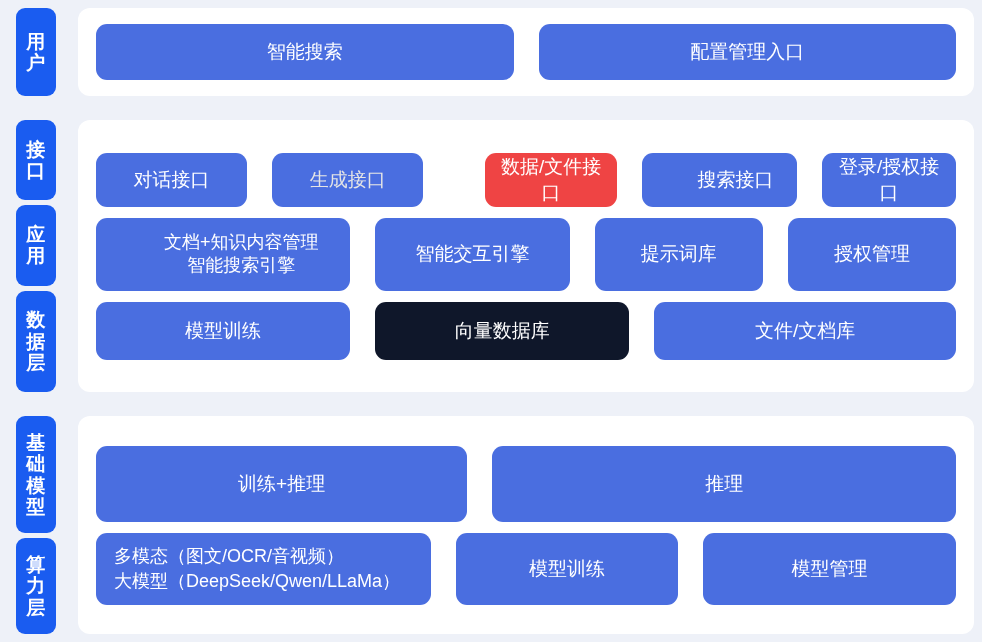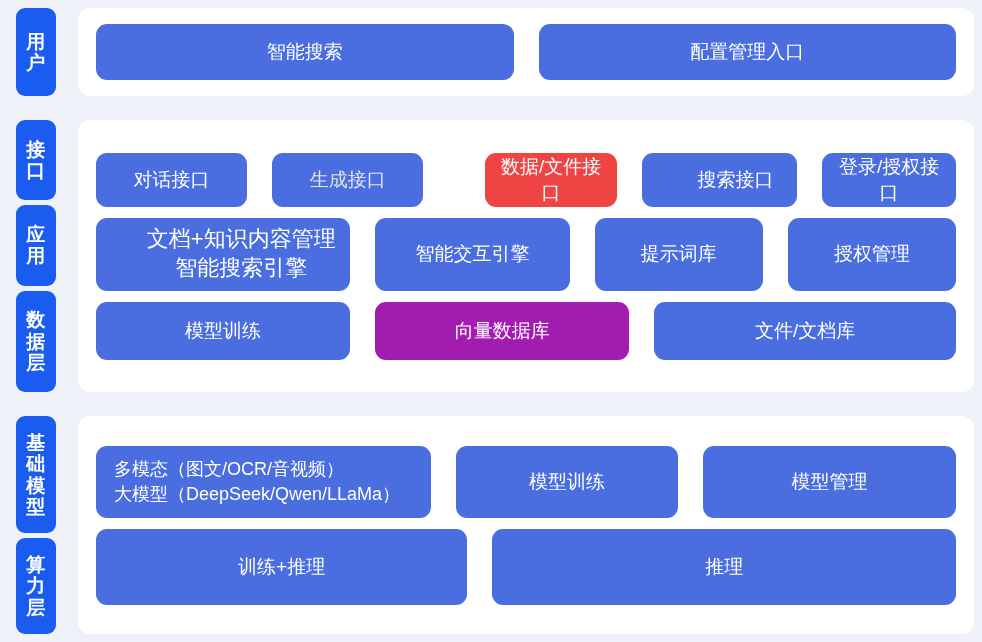--- a/index.html
+++ b/index.html
@@ -97,21 +97,21 @@
   }
 
   
   .row-user .box     { height: 56px; }
   .row-api .box      { height: 54px; }
   .row-app .box      { height: 73px; font-size: 19px; }
   .row-data .box     { height: 58px; }
   .row-model .box    { height: 72px; }
   .row-compute .box  { height: 76px; }
 
-  .row-app .box.multiline { font-size: 22px; line-height: 1.3; padding-left: 44px; }
+  .row-app .box.multiline { font-size: 18px; line-height: 1.3; padding-left: 44px; }
   .row-model .box.multiline {
     font-size: 18px;
     line-height: 1.34;
     text-align: left;
     justify-content: flex-start;
     padding-left: 18px;
   }
 </style>
 </head>
 <body>
@@ -157,45 +157,45 @@
         </div>
         <div class="row row-app">
           <div class="box multiline" style="flex: 1.33 1 0px; background: rgb(74, 110, 224); color: rgb(255, 255, 255);">文档+知识内容管理
 智能搜索引擎</div>
           <div class="box" style="flex: 1.17 1 0px; background: rgb(74, 110, 224); color: rgb(255, 255, 255);">智能交互引擎</div>
           <div class="box" style="flex: 1 1 0px; background: rgb(74, 110, 224); color: rgb(255, 255, 255);">提示词库</div>
           <div class="box" style="flex: 1 1 0px; background: rgb(74, 110, 224); color: rgb(255, 255, 255);">授权管理</div>
         </div>
         <div class="row row-data">
           <div class="box" style="flex: 1 1 0px; background: rgb(74, 110, 224); color: rgb(255, 255, 255);">模型训练</div>
-          <div class="box" style="flex: 1 1 0px; background: #a21caf; color: rgb(255, 255, 255);">向量数据库</div>
+          <div class="box" style="flex: 1 1 0px; background: #0f172a; color: rgb(255, 255, 255);">向量数据库</div>
           <div class="box" style="flex: 1.2 1 0px; background: rgb(74, 110, 224); color: rgb(255, 255, 255);">文件/文档库</div>
         </div>
       </div>
     </div>
     <div class="section" style="top: 408px; height: 234px; width: 982px;">
       <div class="tag-col">
         <div class="tag" style="background: rgb(26, 92, 240);">
           <span>基</span>
           <span>础</span>
           <span>模</span>
           <span>型</span>
         </div>
         <div class="tag" style="background: rgb(26, 92, 240);">
           <span>算</span>
           <span>力</span>
           <span>层</span>
         </div>
       </div>
       <div class="panel" style="background: rgb(255, 255, 255);">
+        <div class="row row-compute">
+          <div class="box" style="flex: 1 1 0px; background: rgb(74, 110, 224); color: rgb(255, 255, 255);">训练+推理</div>
+          <div class="box" style="flex: 1.26 1 0px; background: rgb(74, 110, 224); color: rgb(255, 255, 255);">推理</div>
+        </div>
         <div class="row row-model">
           <div class="box multiline" style="flex: 1.5 1 0px; background: rgb(74, 110, 224); color: rgb(255, 255, 255);">多模态（图文/OCR/音视频）
 大模型（DeepSeek/Qwen/LLaMa）</div>
           <div class="box" style="flex: 1 1 0px; background: rgb(74, 110, 224); color: rgb(255, 255, 255);">模型训练</div>
           <div class="box" style="flex: 1.15 1 0px; background: rgb(74, 110, 224); color: rgb(255, 255, 255);">模型管理</div>
         </div>
-        <div class="row row-compute">
-          <div class="box" style="flex: 1 1 0px; background: rgb(74, 110, 224); color: rgb(255, 255, 255);">训练+推理</div>
-          <div class="box" style="flex: 1.26 1 0px; background: rgb(74, 110, 224); color: rgb(255, 255, 255);">推理</div>
-        </div>
       </div>
     </div>
   </div>
 
 </body></html>

